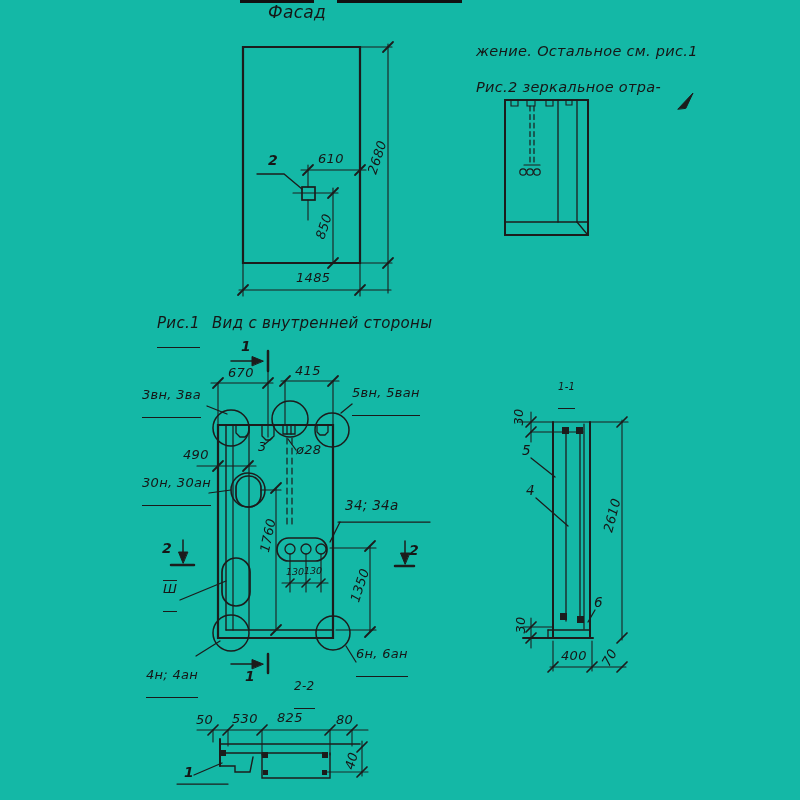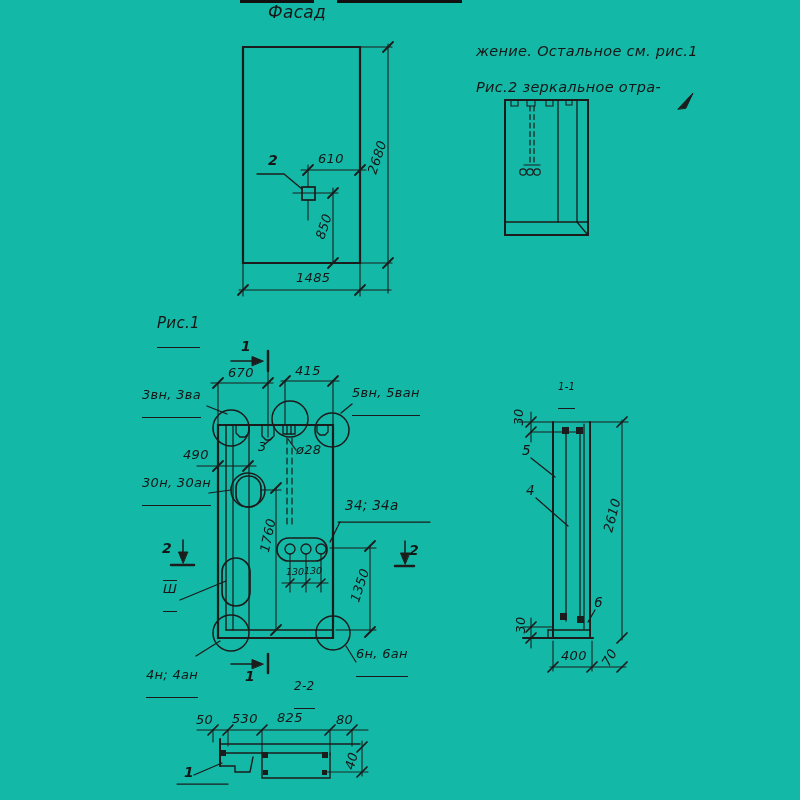--- a/index.html
+++ b/index.html
@@ -266,20 +266,21 @@
   <div class="lbl mk" style="left:268px;top:153px;">2</div>
   <div class="lbl dim" style="left:318px;top:152px;">610</div>
   <div class="lbl dim" style="left:358px;top:148px;width:40px;transform:rotate(-72deg);">2680</div>
   <div class="lbl dim" style="left:308px;top:216px;width:34px;transform:rotate(-72deg);">850</div>
   <div class="lbl dim" style="left:296px;top:271px;">1485</div>
 
   <div class="lbl cap" style="left:476px;top:32px;margin-top:48px;">Рис.2 зеркальное отра-</div>
   <div class="lbl cap" style="left:476px;top:44px;">жение. Остальное см. рис.1</div>
 
   <div class="lbl ttl ul" style="left:157px;top:316px;">Рис.1</div>
+  <div class="lbl ttl" style="left:212px;top:316px;">Вид с внутренней стороны</div>
 
   <div class="lbl mk" style="left:241px;top:339px;">1</div>
   <div class="lbl dim" style="left:228px;top:366px;">670</div>
   <div class="lbl dim" style="left:295px;top:364px;">415</div>
   <div class="lbl ul" style="left:142px;top:388px;">3вн, 3ва</div>
   <div class="lbl ul" style="left:352px;top:386px;">5вн, 5ван</div>
   <div class="lbl dim" style="left:183px;top:448px;">490</div>
   <div class="lbl" style="left:258px;top:440px;">3</div>
   <div class="lbl" style="left:296px;top:443px;">ø28</div>
   <div class="lbl ul" style="left:142px;top:476px;">30н, 30ан</div>

